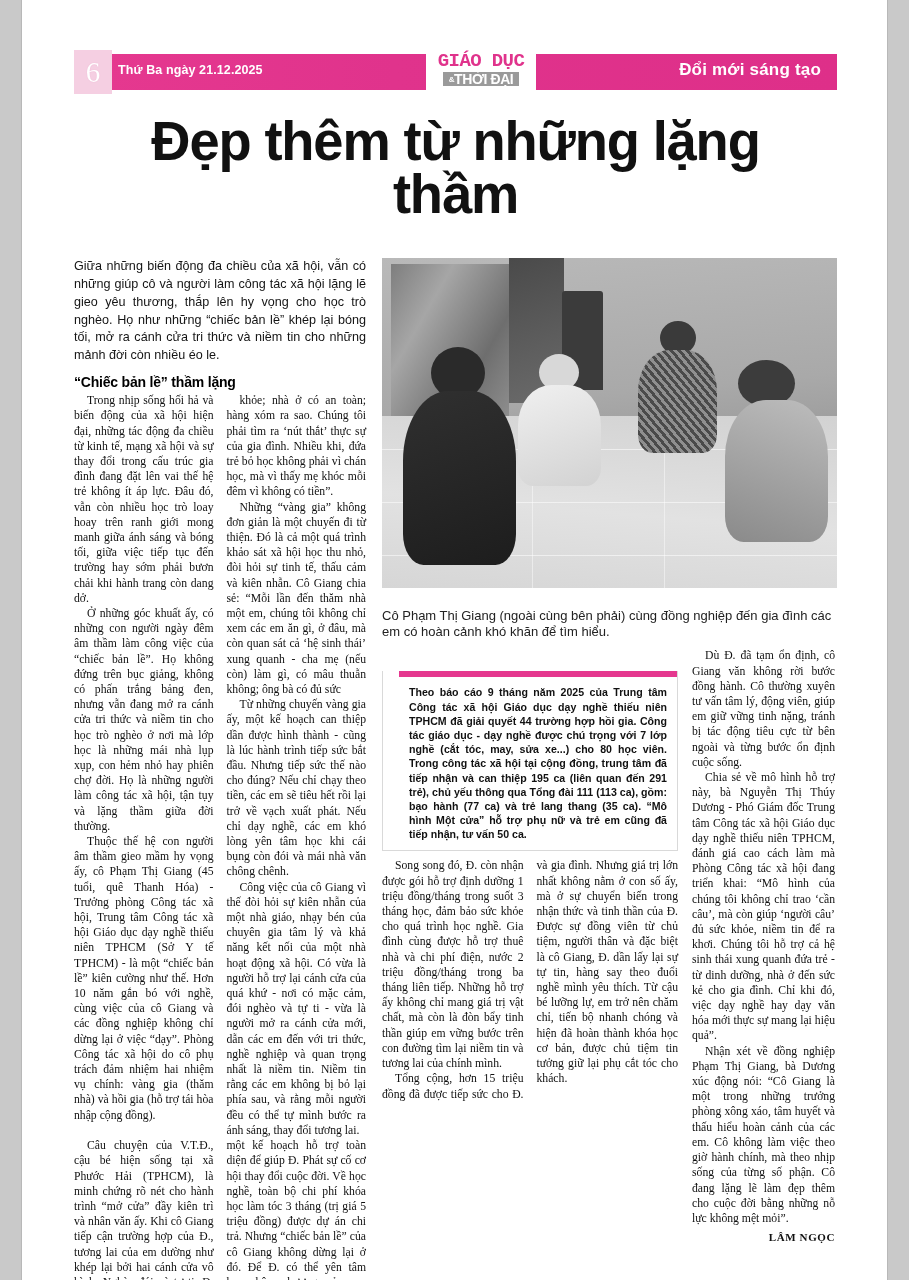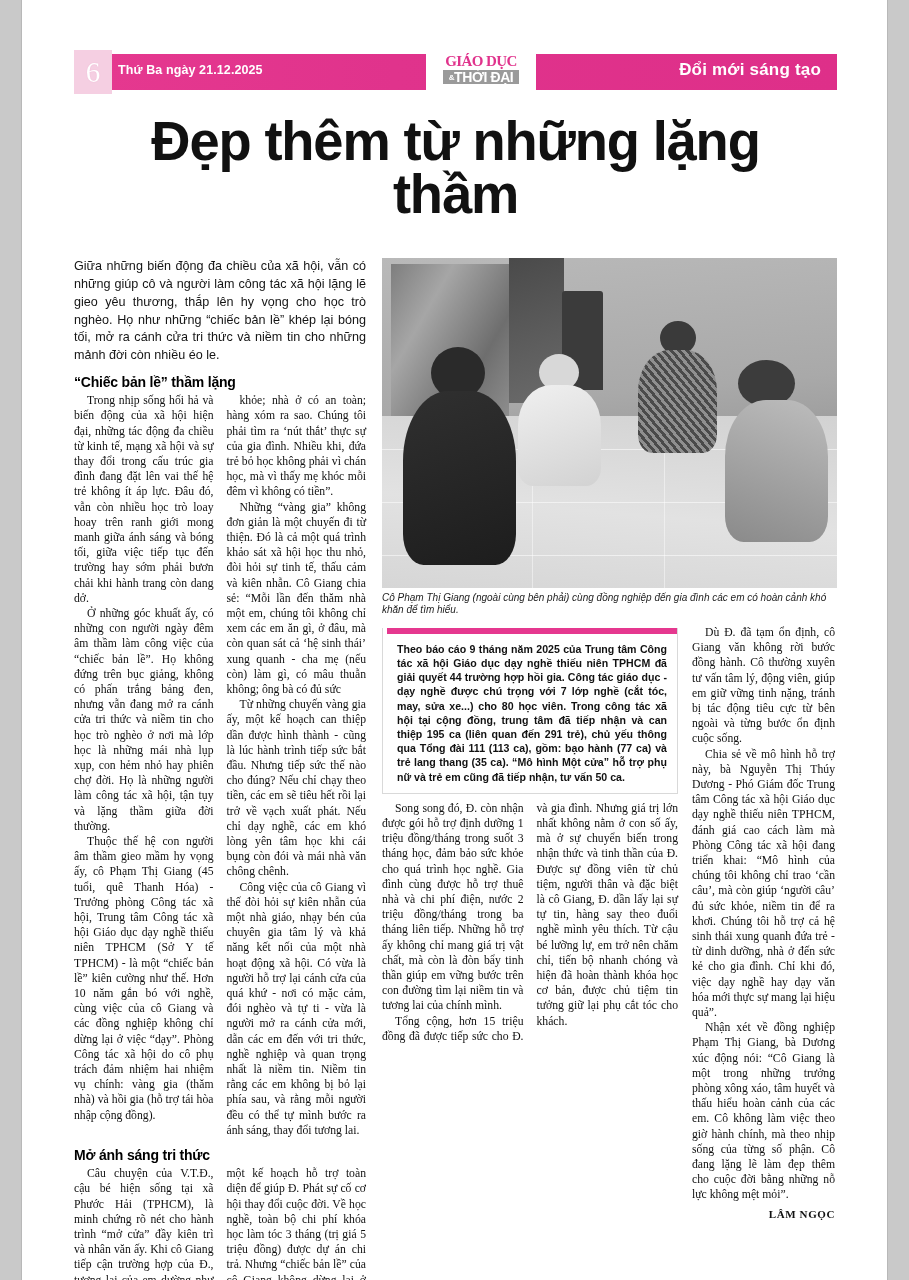--- a/index.html
+++ b/index.html
@@ -40,22 +40,22 @@
     position:absolute;right:16px;top:10px;
     color:#ffffff;font-family:"Liberation Sans",sans-serif;
     font-size:17px;font-weight:bold;letter-spacing:.2px;margin-left:36px;
   }
   .logo{
     position:absolute;left:352px;top:-2px;width:110px;height:42px;
     background:#ffffff;display:flex;flex-direction:column;
     align-items:center;justify-content:center;line-height:1;
   }
   .logo-top{
-    font-family:Liberation Serif, serif;font-weight:bold;
-    font-size:15px;color:#e0338c;letter-spacing:-.6px;
+    font-family:Liberation Mono, monospace;font-weight:bold;
+    font-size:19px;color:#e0338c;letter-spacing:-.6px;
     -webkit-text-stroke:0px;
   }
   .logo-bot{
     font-family:"Liberation Sans",sans-serif;font-weight:bold;
     font-size:14px;color:#ffffff;letter-spacing:-.4px;
     background:#9a9a9a;padding:0 6px;margin-top:1px;
   }
   .logo-bot .amp{font-size:8px;color:#ffffff;vertical-align:2px;}
 
   
@@ -87,28 +87,28 @@
     text-align:justify;text-indent:13px;color:#101010;
     font-family:Liberation Serif, serif;
     hyphens:auto;
   }
   .photo{
     width:100%;height:330px;position:relative;overflow:hidden;
     background:#8e8e8e;
   }
   .caption{
     font-family:"Liberation Sans",sans-serif;
-    font-style:italic;font-size:10px;color:#222;
-    margin-top:4px;line-height:1.25;
+    font-size:13px;color:#222;
+    margin-top:20px;line-height:1.25;
   }
 
   
   .infobox{
-    margin-top:3px;border:1px solid #d9d9d9;border-top:none;
-    padding:9px 10px 9px 14px;
+    margin-top:23px;border:1px solid #d9d9d9;border-top:none;
+    padding:9px 10px 9px 26px;
   }
   .infobox-top{height:5px;background:#e5388f;margin:0 0 0 0;}
   .infobox p{
     margin:0;font-family:"Liberation Sans",sans-serif;
     font-size:10.6px;line-height:1.34;font-weight:bold;
     color:#111;text-align:justify;
   }
 
   .byline{
     text-align:right;font-family:"Liberation Serif",serif;
@@ -161,21 +161,20 @@
         <div class="subhead">“Chiếc bản lề” thầm lặng</div>
         <div class="cols2">
           <p class="bt">Trong nhịp sống hối hả và biến động của xã hội hiện đại, những tác động đa chiều từ kinh tế, mạng xã hội và sự thay đổi trong cấu trúc gia đình đang đặt lên vai thế hệ trẻ không ít áp lực. Đâu đó, vẫn còn nhiều học trò loay hoay trên ranh giới mong manh giữa ánh sáng và bóng tối, giữa việc tiếp tục đến trường hay sớm phải bươn chải khi hành trang còn dang dở.</p>
           <p class="bt">Ở những góc khuất ấy, có những con người ngày đêm âm thầm làm công việc của “chiếc bản lề”. Họ không đứng trên bục giảng, không có phấn trắng bảng đen, nhưng vẫn đang mở ra cánh cửa tri thức và niềm tin cho học trò nghèo ở nơi mà lớp học là những mái nhà lụp xụp, con hẻm nhỏ hay phiên chợ đời. Họ là những người làm công tác xã hội, tận tụy và lặng thầm giữa đời thường.</p>
           <p class="bt">Thuộc thế hệ con người âm thầm gieo mầm hy vọng ấy, cô Phạm Thị Giang (45 tuổi, quê Thanh Hóa) - Trưởng phòng Công tác xã hội, Trung tâm Công tác xã hội Giáo dục dạy nghề thiếu niên TPHCM (Sở Y tế TPHCM) - là một “chiếc bản lề” kiên cường như thế. Hơn 10 năm gắn bó với nghề, cùng việc của cô Giang và các đồng nghiệp không chỉ dừng lại ở việc “dạy”. Phòng Công tác xã hội do cô phụ trách đảm nhiệm hai nhiệm vụ chính: vàng gia (thăm nhà) và hồi gia (hỗ trợ tái hòa nhập cộng đồng).</p>
           <p class="bt">khỏe; nhà ở có an toàn; hàng xóm ra sao. Chúng tôi phải tìm ra ‘nút thắt’ thực sự của gia đình. Nhiều khi, đứa trẻ bỏ học không phải vì chán học, mà vì thấy mẹ khóc mỗi đêm vì không có tiền”.</p>
           <p class="bt">Những “vàng gia” không đơn giản là một chuyến đi từ thiện. Đó là cả một quá trình khảo sát xã hội học thu nhỏ, đòi hỏi sự tinh tế, thấu cảm và kiên nhẫn. Cô Giang chia sẻ: “Mỗi lần đến thăm nhà một em, chúng tôi không chỉ xem các em ăn gì, ở đâu, mà còn quan sát cả ‘hệ sinh thái’ xung quanh - cha mẹ (nếu còn) làm gì, có mâu thuẫn không; ông bà có đủ sức</p>
           <p class="bt">Từ những chuyến vàng gia ấy, một kế hoạch can thiệp dần được hình thành - cũng là lúc hành trình tiếp sức bắt đầu. Nhưng tiếp sức thế nào cho đúng? Nếu chỉ chạy theo tiền, các em sẽ tiêu hết rồi lại trở về vạch xuất phát. Nếu chỉ dạy nghề, các em khó lòng yên tâm học khi cái bụng còn đói và mái nhà văn chông chênh.</p>
           <p class="bt">Công việc của cô Giang vì thế đòi hỏi sự kiên nhẫn của một nhà giáo, nhạy bén của chuyên gia tâm lý và khả năng kết nối của một nhà hoạt động xã hội. Có vừa là người hỗ trợ lại cánh cửa của quá khứ - nơi có mặc cảm, đói nghèo và tự ti - vừa là người mở ra cánh cửa mới, dẫn các em đến với tri thức, nghề nghiệp và quan trọng nhất là niềm tin. Niềm tin rằng các em không bị bỏ lại phía sau, và rằng mỗi người đều có thể tự mình bước ra ánh sáng, thay đổi tương lai.</p>
         </div>
-        <div class="subhead">Mở ánh sáng tri thức</div>
         <div class="cols2">
           <p class="bt">Câu chuyện của V.T.Đ., cậu bé hiện sống tại xã Phước Hải (TPHCM), là minh chứng rõ nét cho hành trình “mở cửa” đầy kiên trì và nhân văn ấy. Khi cô Giang tiếp cận trường hợp của Đ., tương lai của em dường như khép lại bởi hai cánh cửa vô hình: Nghèo đói và tự ti. Đ. là trẻ mồ côi mẹ, cha bệnh tật, sống cùng bà nội già yếu. Con đường đến trường của Đ. đã dừng lại từ rất sớm khi em chỉ học hết lớp 5.</p>
           <p class="bt">Hiểu rõ điều đó, cô Giang cùng Trung tâm đã xây dựng một kế hoạch hỗ trợ toàn diện để giúp Đ. Phát sự cố cơ hội thay đổi cuộc đời. Về học nghề, toàn bộ chi phí khóa học làm tóc 3 tháng (trị giá 5 triệu đồng) được dự án chi trả. Nhưng “chiếc bản lề” của cô Giang không dừng lại ở đó. Để Đ. có thể yên tâm học, hậu phương của em cũng cần được củng cố. Bà nội được sức cho sinh kế 1 triệu đồng để mua thêm ve chai - khoản tiền tuy nhỏ nhưng đủ giúp bà với bớt gánh nặng mưu sinh.</p>
         </div>
       </div>
 
       <div class="a1-right">
 
         <div class="photo">
           <div class="ph-wall"></div>

